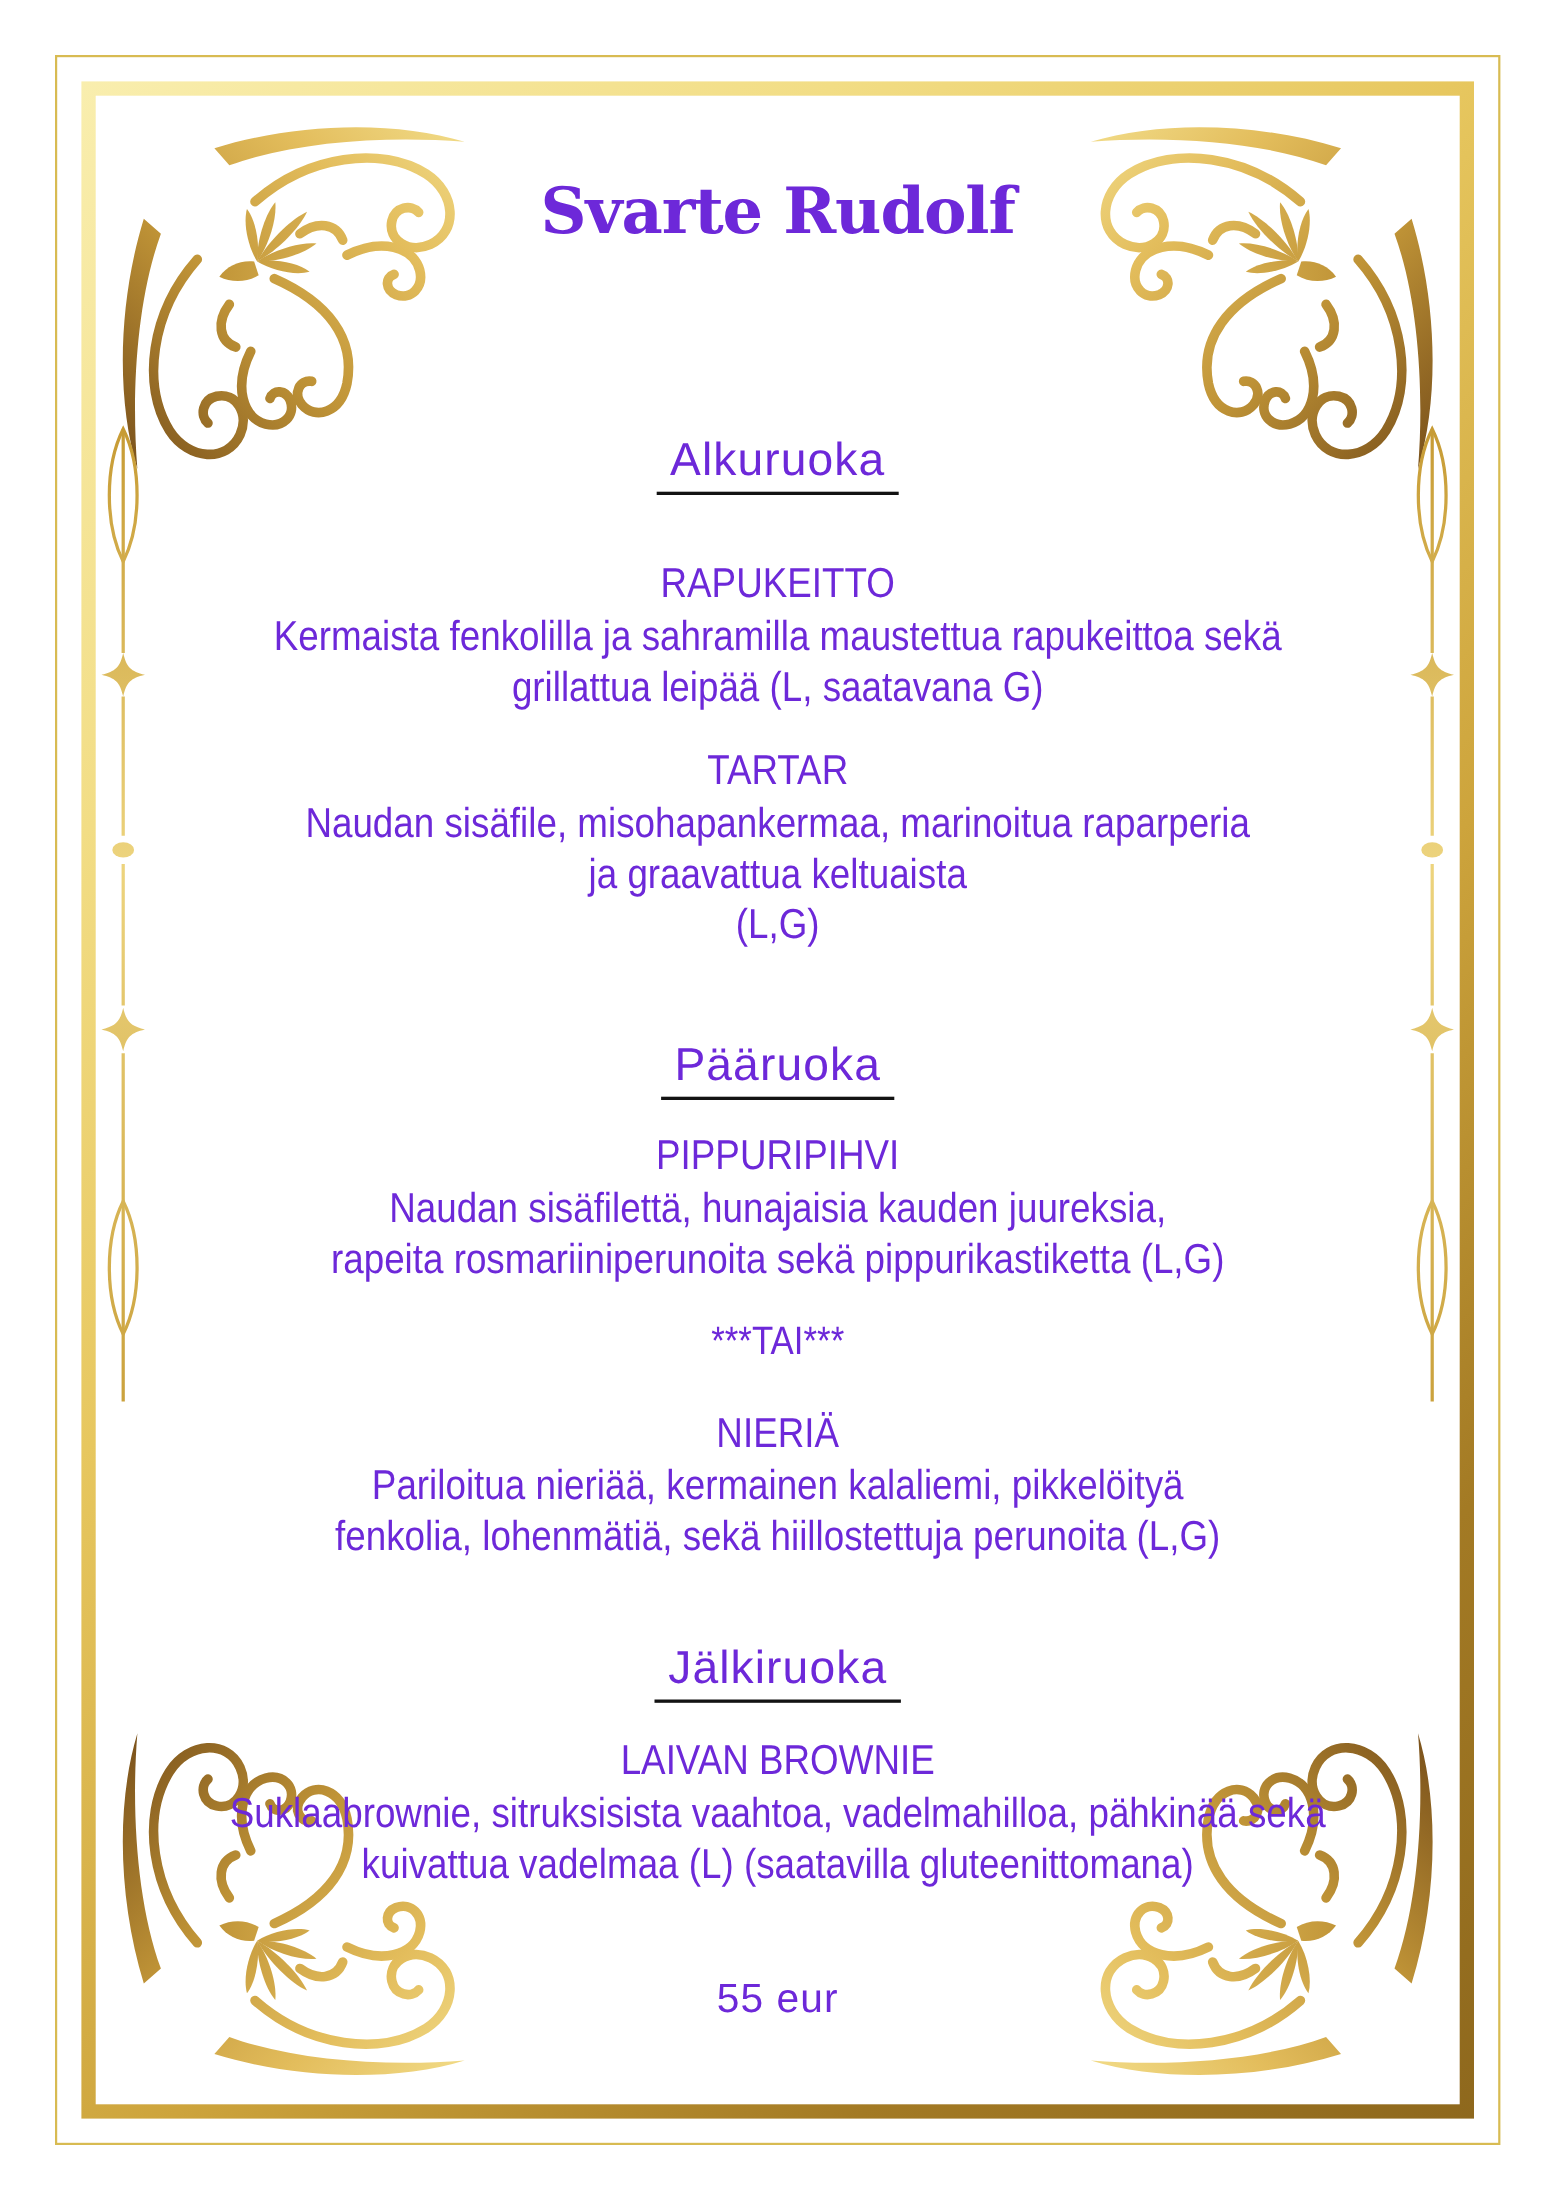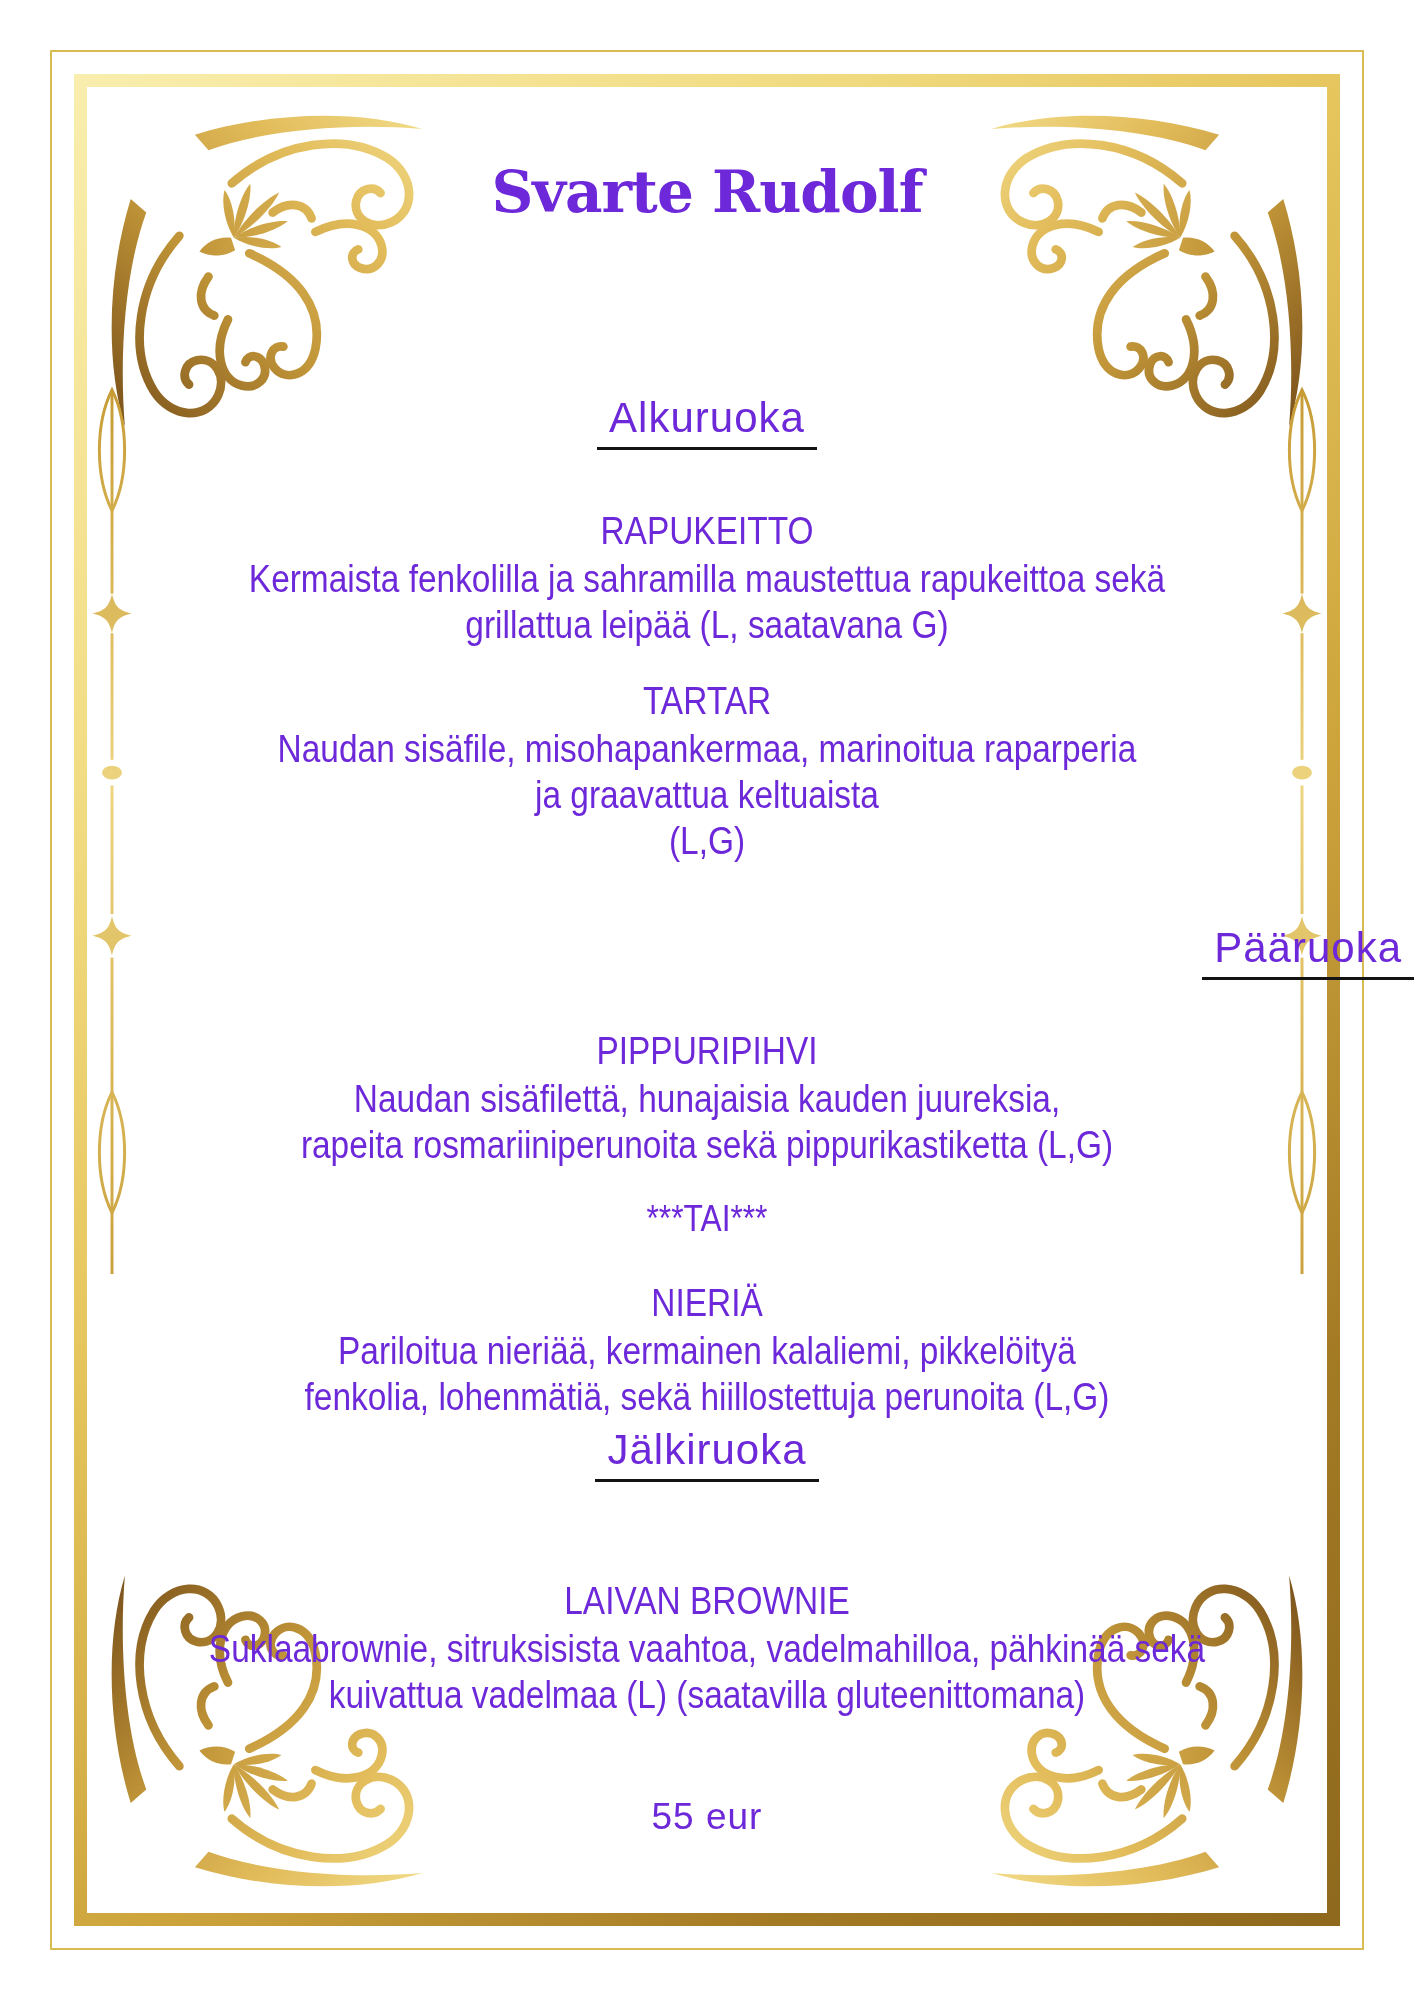--- a/index.html
+++ b/index.html
@@ -45,22 +45,22 @@
   }
   .title1{top:158px;font-size:58px;}
   .title2{top:258px;font-size:54px;}
   .heading{font-size:42px;letter-spacing:1px;}
   .heading span{
     display:inline-block;
     border-bottom:3px solid #131313;
     padding:0 12px 5px 12px;
   }
   .h-alku{top:394px;}
-  .h-paa{top:924px;text-align:right;}
-  .h-jalki{top:1426px;}
+  .h-paa{top:944px;}
+  .h-jalki{top:1492px;}
   .cond{
     font-size:38px;
     transform:scaleX(0.88);
     transform-origin:50% 0;
     line-height:46px;
     letter-spacing:0px;
     font-stretch:condensed;
   }
   .name-rapu{top:508px;}
   .desc-rapu{top:556px;}

